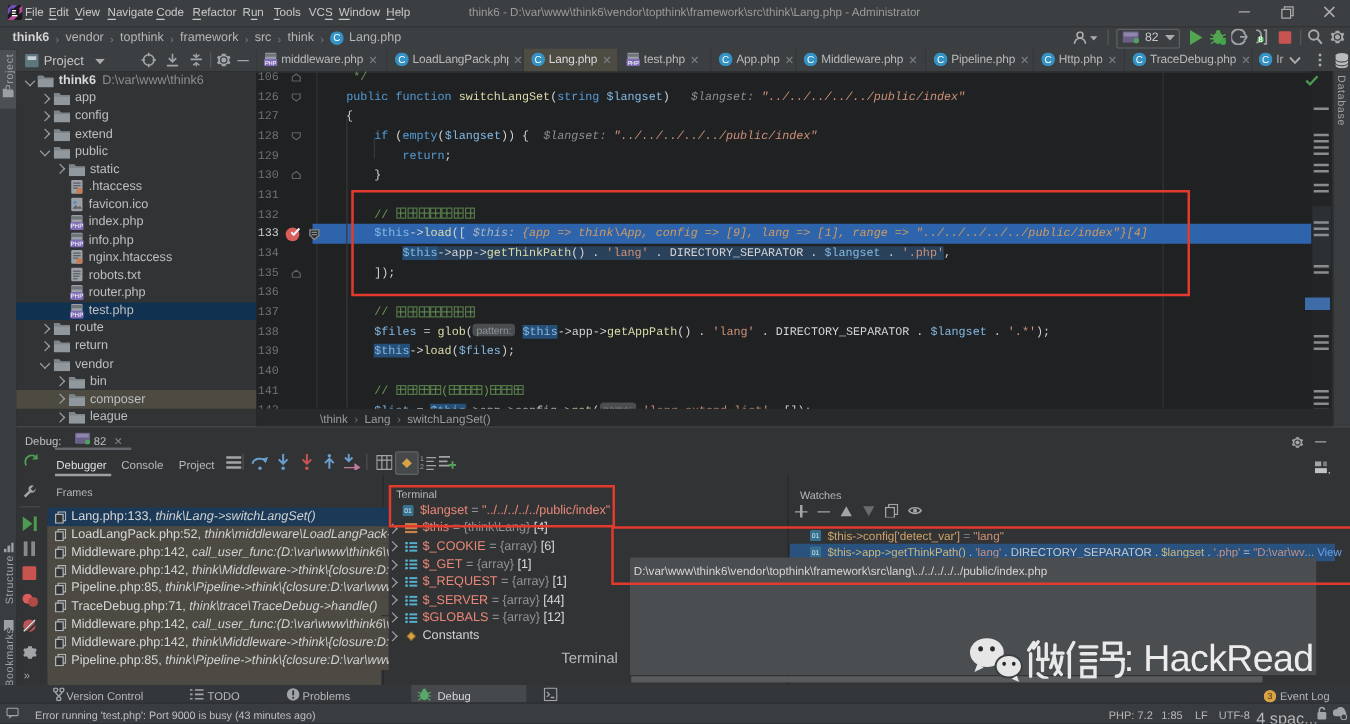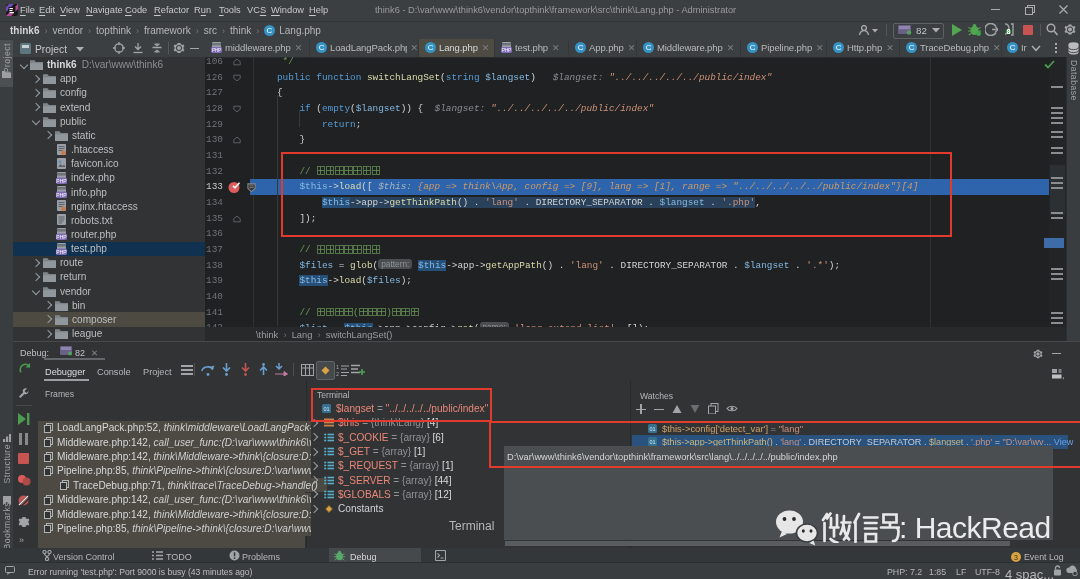--- a/index.html
+++ b/index.html
@@ -588,37 +588,41 @@
       <path fill="#a2a5a7" d="M12 8a4 4 0 100 8 4 4 0 000-8zm9 4c0-.6-.1-1.2-.2-1.8l2.1-1.6-2-3.5-2.5 1a9 9 0 00-3-1.7L15 2H9l-.4 2.4a9 9 0 00-3 1.7l-2.5-1-2 3.5 2.1 1.6a9 9 0 000 3.6L1.1 15.4l2 3.5 2.5-1a9 9 0 003 1.7L9 22h6l.4-2.4a9 9 0 003-1.7l2.5 1 2-3.5-2.1-1.6c.1-.6.2-1.2.2-1.8z"></path>
     </svg>
 <span class="a" style="left:19px;top:535px;font-size:9px;color:#a2a5a7;z-index:5">»</span>
 
 <span class="lbl" style="left:45px;top:389px;z-index:5">Frames</span>
 <span class="lbl" style="left:317px;top:389.5px;z-index:5">Terminal</span>
 <span class="lbl" style="left:640px;top:390.5px;z-index:5">Watches</span>
 <div class="a" style="left:306px;top:380px;width:1px;height:168px;background:#27292b;z-index:4"></div>
 <div class="a" style="left:630px;top:380px;width:1px;height:168px;background:#27292b;z-index:4"></div>
 <div class="a" style="left:38px;top:420.7px;width:267px;height:128.9px;background:#4c4a42;z-index:4"></div>
+<div class="fr" style="top:406.4px;height:14.35px;background:#1c3a57;padding-left:6px;z-index:5"><svg width="9" height="10" viewBox="0 0 9 10" style="flex:none;margin-right:4px">
+        <rect x="2.5" y="0.5" width="6" height="7" fill="none" stroke="#b0b3b5"></rect>
+        <rect x="0.5" y="2.5" width="6" height="7" fill="#313335" stroke="#b0b3b5"></rect>
+      </svg><span>Lang.php:133, </span><i>think\Lang-&gt;switchLangSet()</i></div>
 <div class="fr" style="top:420.75px;height:14.35px;background:#4c4a42;padding-left:6px;z-index:5"><svg width="9" height="10" viewBox="0 0 9 10" style="flex:none;margin-right:4px">
         <rect x="2.5" y="0.5" width="6" height="7" fill="none" stroke="#b0b3b5"></rect>
         <rect x="0.5" y="2.5" width="6" height="7" fill="#313335" stroke="#b0b3b5"></rect>
       </svg><span>LoadLangPack.php:52, </span><i>think\middleware\LoadLangPack-&gt;har</i></div>
 <div class="fr" style="top:435.09999999999997px;height:14.35px;background:#4c4a42;padding-left:6px;z-index:5"><svg width="9" height="10" viewBox="0 0 9 10" style="flex:none;margin-right:4px">
         <rect x="2.5" y="0.5" width="6" height="7" fill="none" stroke="#b0b3b5"></rect>
         <rect x="0.5" y="2.5" width="6" height="7" fill="#313335" stroke="#b0b3b5"></rect>
       </svg><span>Middleware.php:142, </span><i>call_user_func:(D:\var\www\think6\vend</i></div>
 <div class="fr" style="top:449.45px;height:14.35px;background:#4c4a42;padding-left:6px;z-index:5"><svg width="9" height="10" viewBox="0 0 9 10" style="flex:none;margin-right:4px">
         <rect x="2.5" y="0.5" width="6" height="7" fill="none" stroke="#b0b3b5"></rect>
         <rect x="0.5" y="2.5" width="6" height="7" fill="#313335" stroke="#b0b3b5"></rect>
       </svg><span>Middleware.php:142, </span><i>think\Middleware-&gt;think\{closure:D:\va</i></div>
 <div class="fr" style="top:463.79999999999995px;height:14.35px;background:#4c4a42;padding-left:6px;z-index:5"><svg width="9" height="10" viewBox="0 0 9 10" style="flex:none;margin-right:4px">
         <rect x="2.5" y="0.5" width="6" height="7" fill="none" stroke="#b0b3b5"></rect>
         <rect x="0.5" y="2.5" width="6" height="7" fill="#313335" stroke="#b0b3b5"></rect>
       </svg><span>Pipeline.php:85, </span><i>think\Pipeline-&gt;think\{closure:D:\var\www\th</i></div>
-<div class="fr" style="top:478.15px;height:14.35px;background:#4c4a42;padding-left:22px;z-index:5"><svg width="9" height="10" viewBox="0 0 9 10" style="flex:none;margin-right:4px">
+<div class="fr" style="top:478.15px;height:14.35px;background:#4c4a42;padding-left:6px;z-index:5"><svg width="9" height="10" viewBox="0 0 9 10" style="flex:none;margin-right:4px">
         <rect x="2.5" y="0.5" width="6" height="7" fill="none" stroke="#b0b3b5"></rect>
         <rect x="0.5" y="2.5" width="6" height="7" fill="#313335" stroke="#b0b3b5"></rect>
       </svg><span>TraceDebug.php:71, </span><i>think\trace\TraceDebug-&gt;handle()</i></div>
 <div class="fr" style="top:492.5px;height:14.35px;background:#4c4a42;padding-left:6px;z-index:5"><svg width="9" height="10" viewBox="0 0 9 10" style="flex:none;margin-right:4px">
         <rect x="2.5" y="0.5" width="6" height="7" fill="none" stroke="#b0b3b5"></rect>
         <rect x="0.5" y="2.5" width="6" height="7" fill="#313335" stroke="#b0b3b5"></rect>
       </svg><span>Middleware.php:142, </span><i>call_user_func:(D:\var\www\think6\vend</i></div>
 <div class="fr" style="top:506.84999999999997px;height:14.35px;background:#4c4a42;padding-left:6px;z-index:5"><svg width="9" height="10" viewBox="0 0 9 10" style="flex:none;margin-right:4px">
         <rect x="2.5" y="0.5" width="6" height="7" fill="none" stroke="#b0b3b5"></rect>
         <rect x="0.5" y="2.5" width="6" height="7" fill="#313335" stroke="#b0b3b5"></rect>

